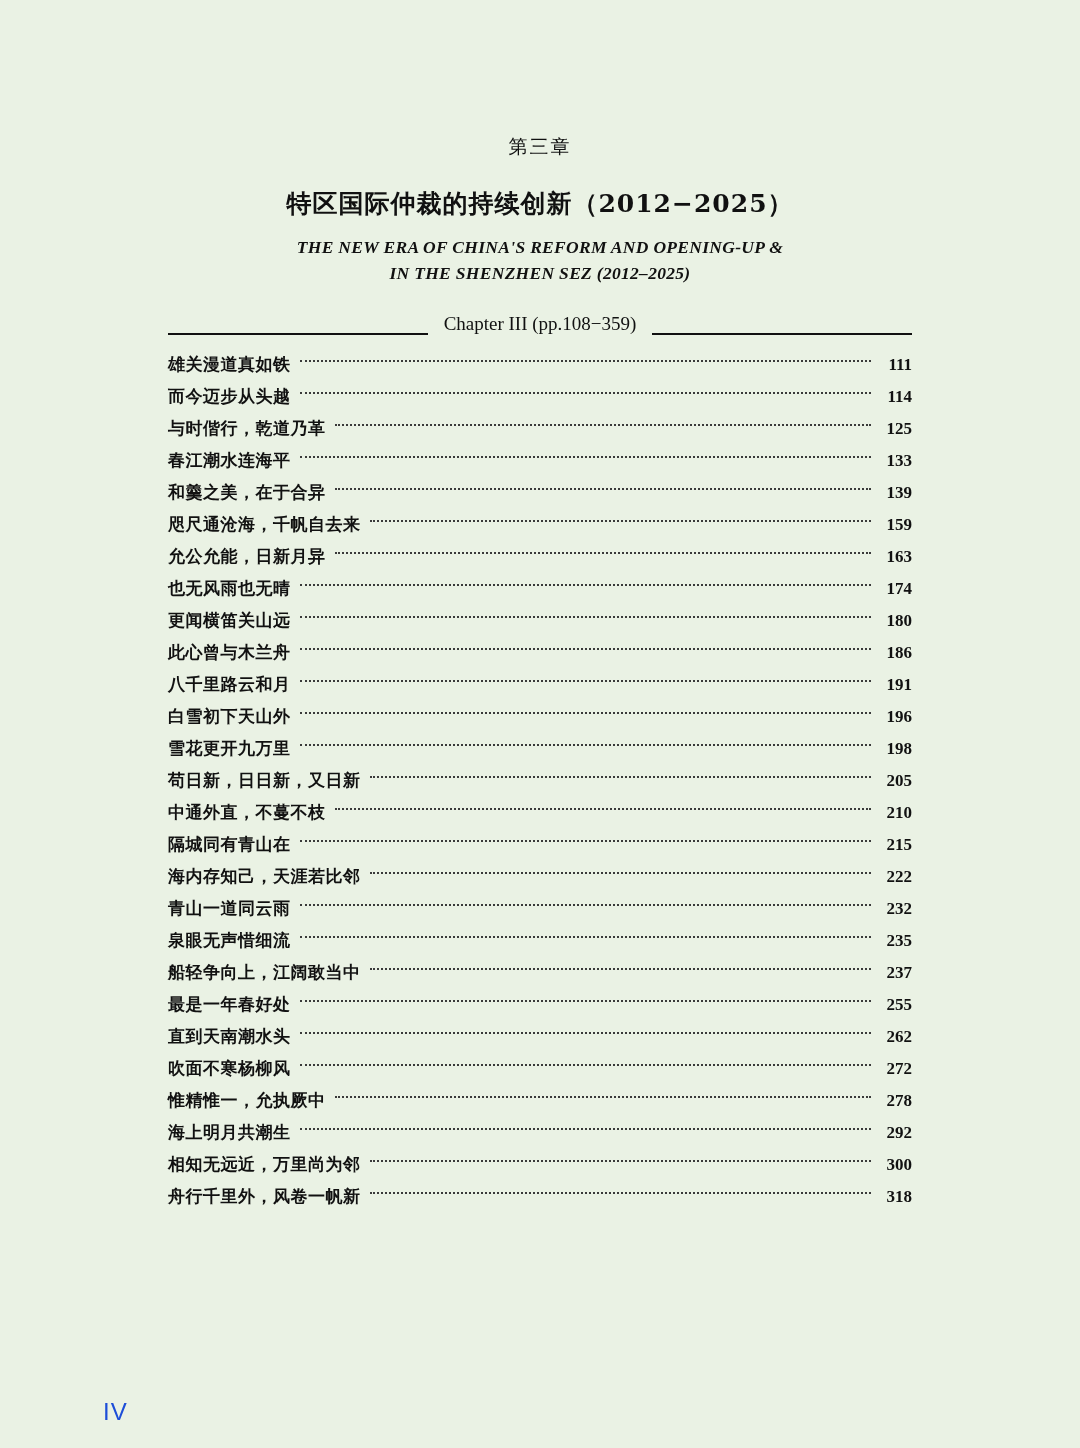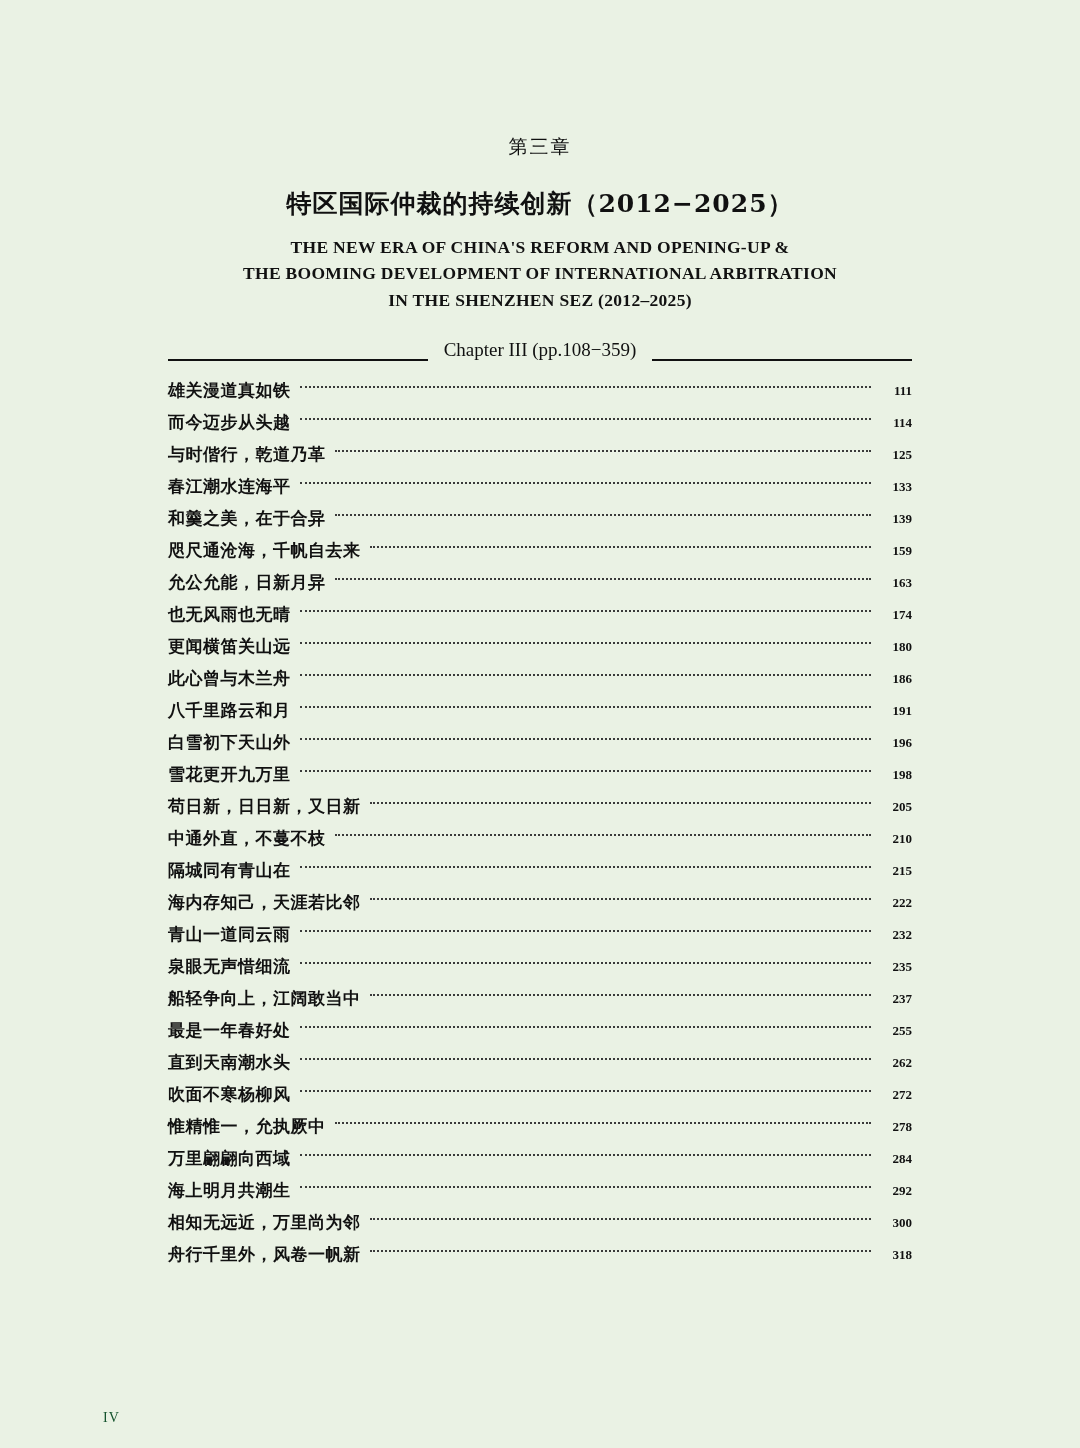--- a/index.html
+++ b/index.html
@@ -42,20 +42,21 @@
     color: #111;
     margin-bottom: 14px;
   }
   .chapter-title-en {
     font-family: "Liberation Serif", "DejaVu Serif", serif;
     font-size: 17.5px;
     font-weight: bold;
     letter-spacing: 0.3px;
     line-height: 1.5;
     color: #111;
+    font-style: italic;
   }
   .chapter-rule {
     display: flex;
     align-items: flex-end;
     width: 744px;
     margin: 26px auto 0 auto;
   }
   .chapter-rule .line {
     flex: 1 1 auto;
     height: 1.6px;
@@ -92,48 +93,47 @@
     flex: 1 1 auto;
     margin: 0 7px 0 9px;
     border-bottom: 2px dotted #3a3a3a;
     position: relative;
     top: -4px;
     height: 1px;
     min-width: 20px;
   }
   .toc-page {
     font-family: "Liberation Serif", "DejaVu Serif", serif;
-    font-size: 13px;
+    font-size: 17px;
     font-weight: bold;
     color: #111;
     width: 34px;
     text-align: right;
     white-space: nowrap;
   }
   .folio {
     position: absolute;
     left: 103px;
     bottom: 38px;
-    font-family: Liberation Serif, serif;
-    font-size: 14px;
-    color: #14532d;
+    font-family: Liberation Sans, sans-serif;
+    font-size: 24px;
+    color: #1d4ed8;
     letter-spacing: 1px;
   }
 </style>
 </head>
 <body>
 
 <div class="page">
 
   <div class="header-block">
     <div class="chapter-label">第三章</div>
     <div class="chapter-title-cn">特区国际仲裁的持续创新（2012−2025）</div>
     <div class="chapter-title-en">
       <div>THE NEW ERA OF CHINA'S REFORM AND OPENING-UP &amp;</div>
-      <div>THE BOOMING DEVELOPMENT OF INTERNATIONAL ARBITRATION</div>
       <div>IN THE SHENZHEN SEZ (2012–2025)</div>
     </div>
   </div>
 
   <div class="chapter-rule">
     <div class="line"></div>
     <div class="rule-label">Chapter III (pp.108−359)</div>
     <div class="line"></div>
   </div>
 
@@ -252,25 +252,20 @@
         <span class="toc-title">吹面不寒杨柳风</span>
         <span class="toc-dots"></span>
         <span class="toc-page">272</span>
       </div>
       <div class="toc-row">
         <span class="toc-title">惟精惟一，允执厥中</span>
         <span class="toc-dots"></span>
         <span class="toc-page">278</span>
       </div>
       <div class="toc-row">
-        <span class="toc-title">万里翩翩向西域</span>
-        <span class="toc-dots"></span>
-        <span class="toc-page">284</span>
-      </div>
-      <div class="toc-row">
         <span class="toc-title">海上明月共潮生</span>
         <span class="toc-dots"></span>
         <span class="toc-page">292</span>
       </div>
       <div class="toc-row">
         <span class="toc-title">相知无远近，万里尚为邻</span>
         <span class="toc-dots"></span>
         <span class="toc-page">300</span>
       </div>
       <div class="toc-row">

